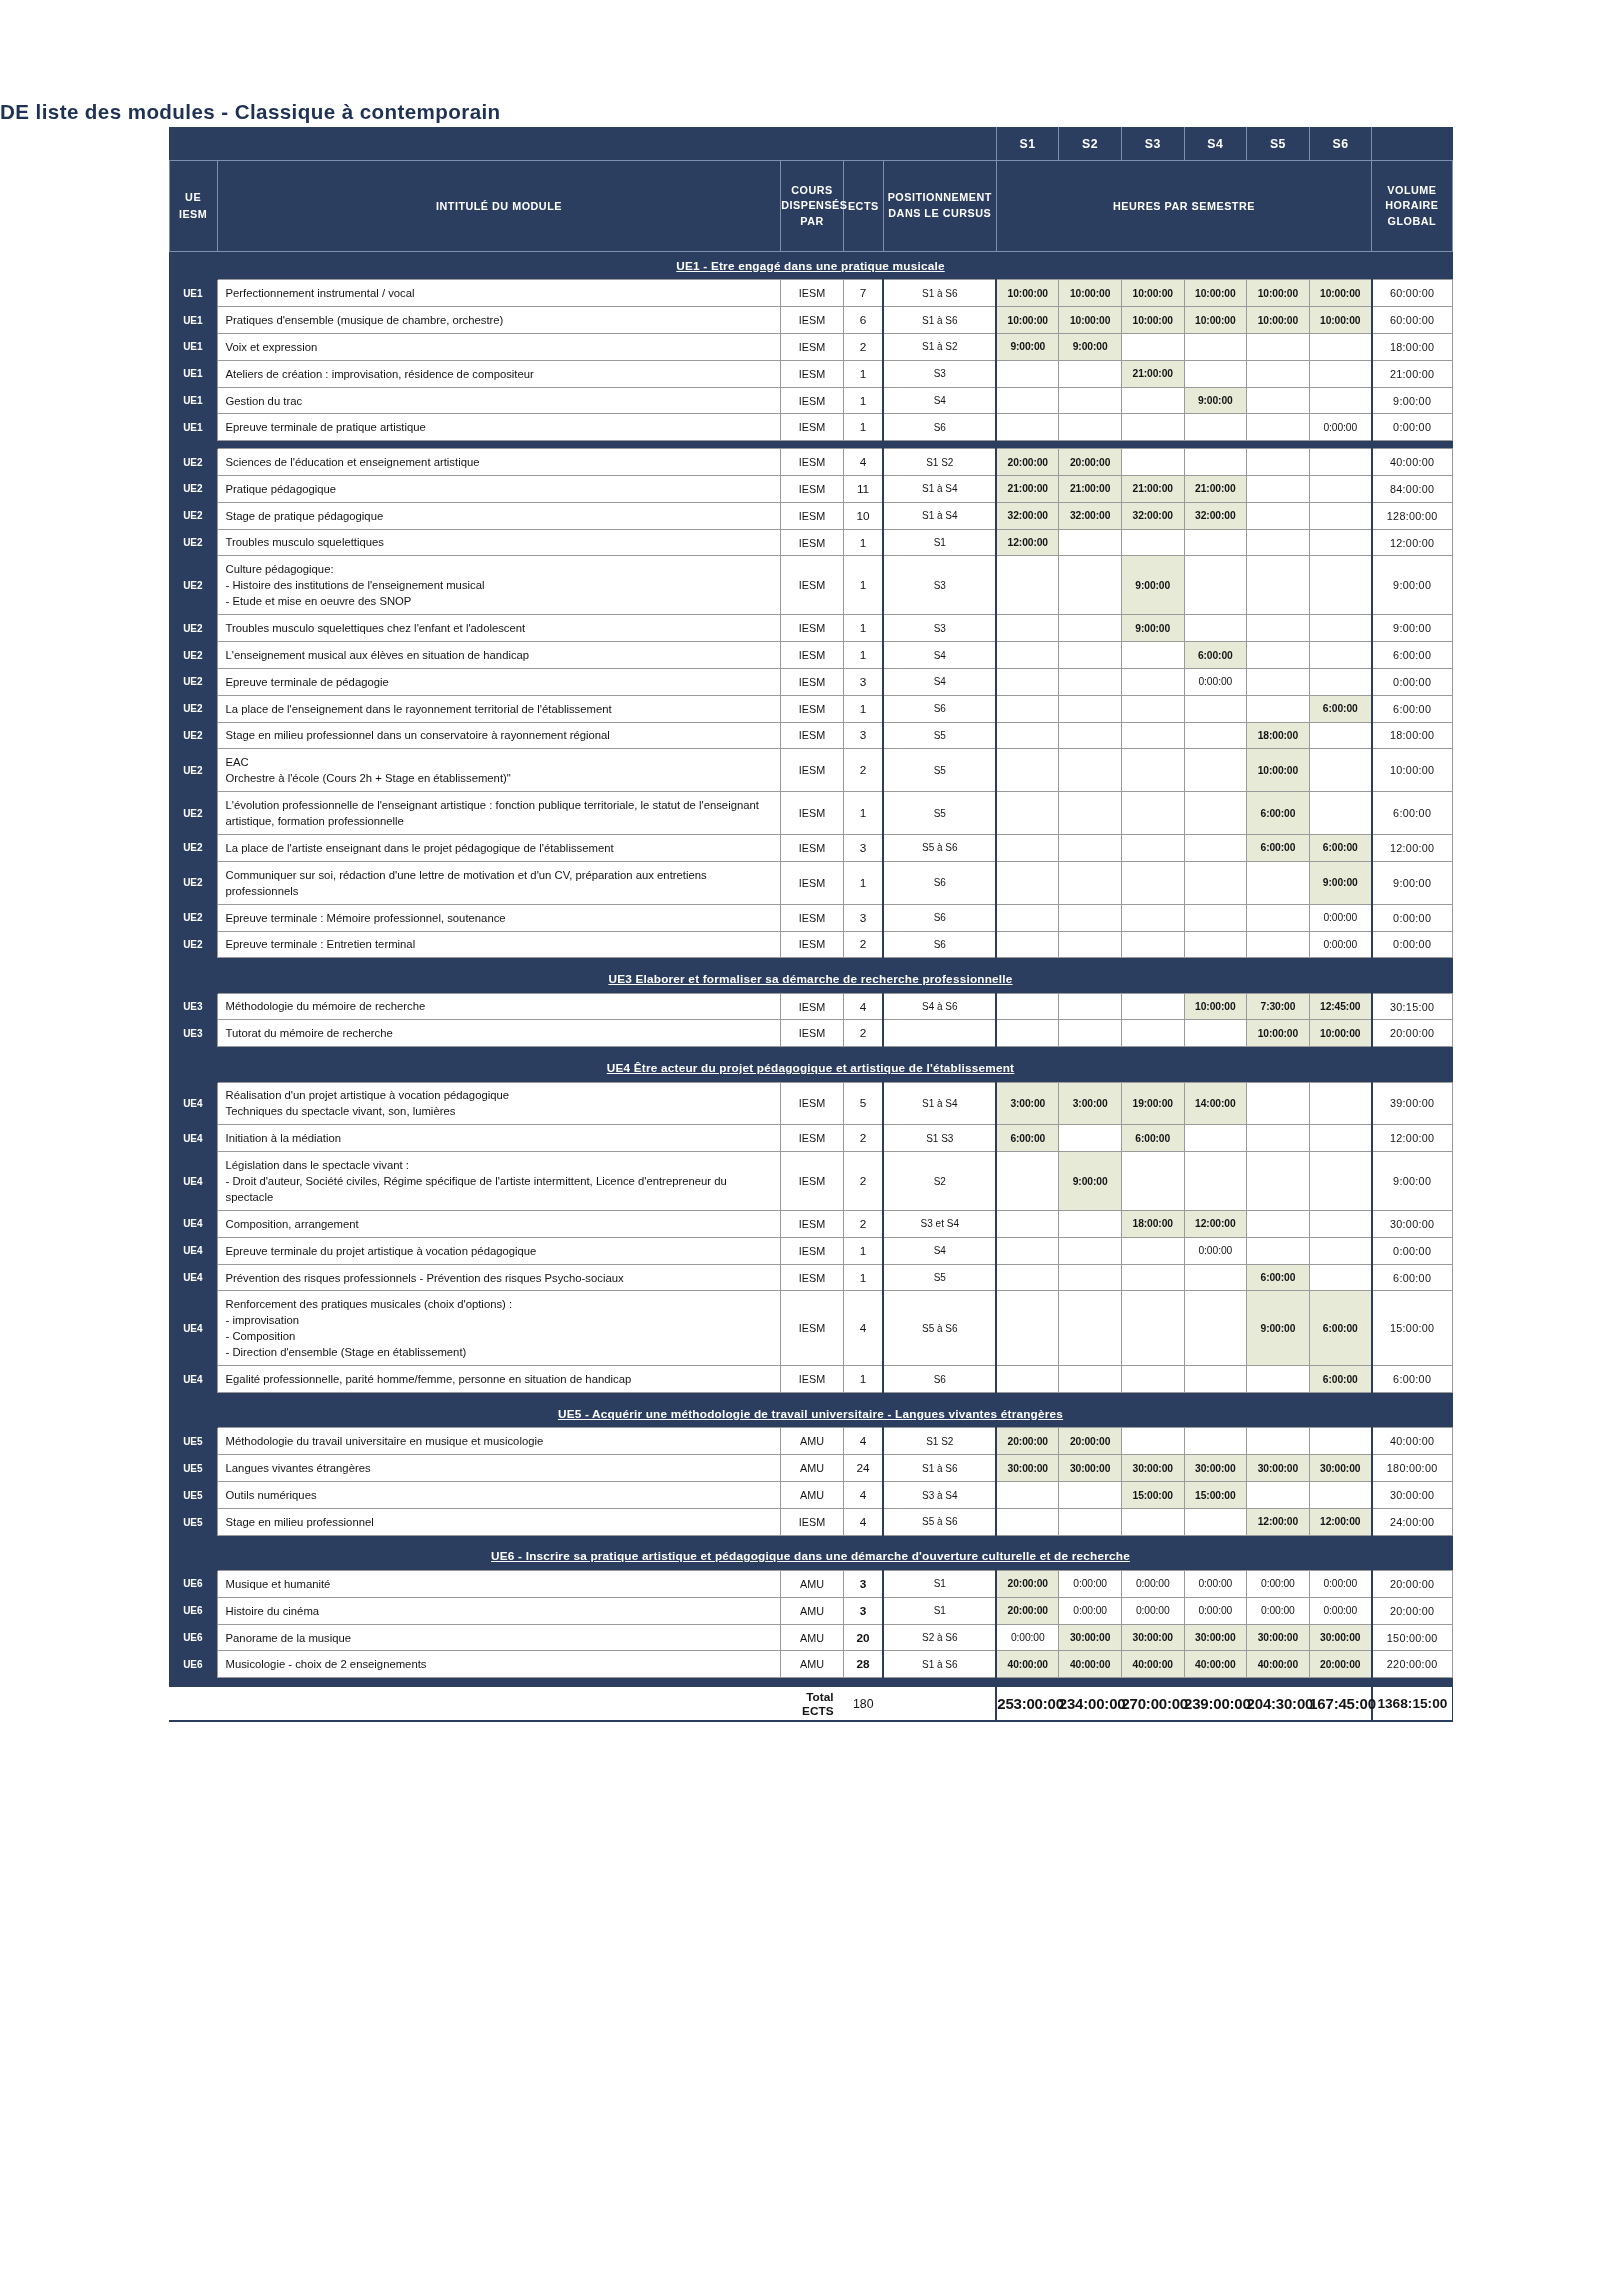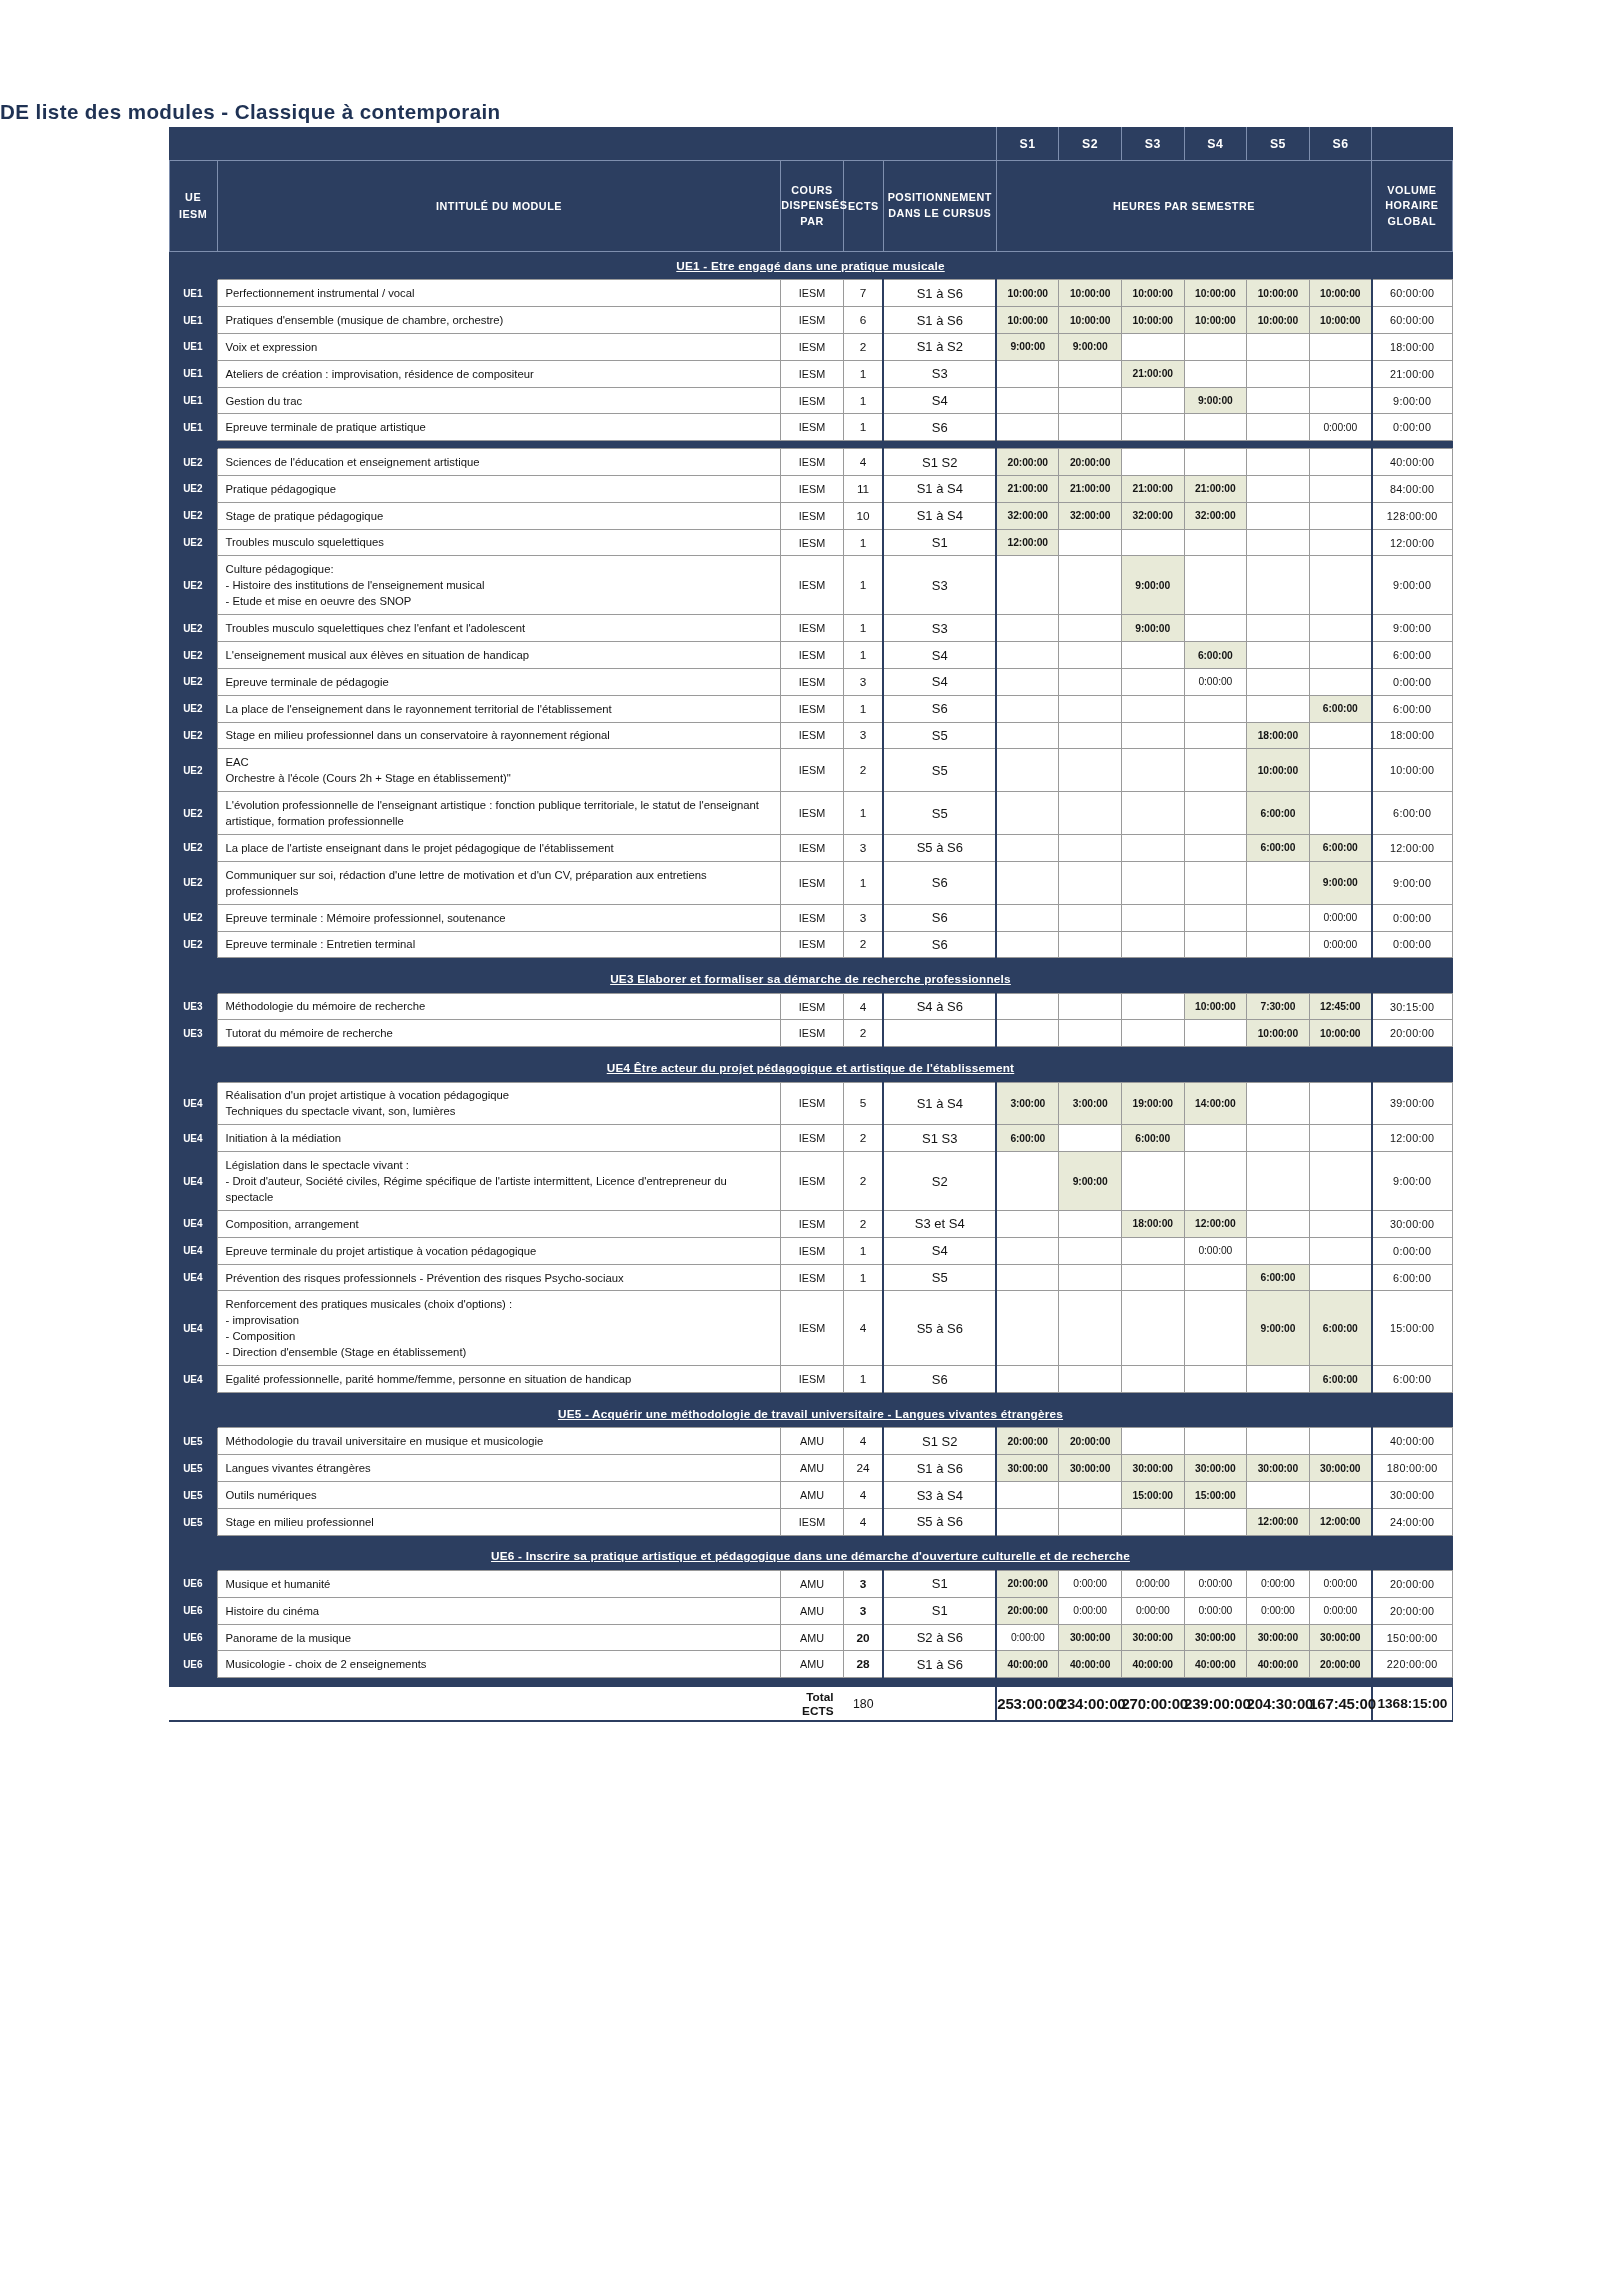--- a/index.html
+++ b/index.html
@@ -102,21 +102,21 @@
   }
   tr.data td.title{
     text-align:left;
     padding:4.9px 5.9px 4.9px 7.8px;
     line-height:1.42;
     margin-top:12px;
   }
   tr.data td.cours{text-align:center;font-size:10.8px;}
   tr.data td.ects{text-align:center;font-weight:normal;font-size:11.8px;}
   tr.data td.pos{
-    text-align:center;font-size:13px;
+    text-align:center;font-size:10px;
     border-left:2px solid #2c3e60;
   }
   tr.data td.sem{
     text-align:center;
     font-size:10.3px;
     font-weight:bold;
     letter-spacing:-0.1px;
   }
   tr.data td.sem.fill{background:#e8ead8;}
   tr.data td.sem.plain{background:#ffffff;font-weight:normal;}
@@ -574,21 +574,21 @@
             <td class="sem plain"></td>
             <td class="sem plain"></td>
             <td class="sem plain"></td>
             <td class="sem plain s6">0:00:00</td>
             <td class="total">0:00:00</td>
           </tr>
           <tr class="gap">
             <td colspan="12"></td>
           </tr>
           <tr class="section">
-            <td colspan="12">UE3 Elaborer et formaliser sa démarche de recherche professionnels</td>
+            <td colspan="12">UE3 Elaborer et formaliser sa démarche de recherche professionnelle</td>
           </tr>
           <tr class="data">
             <td class="ue">UE3</td>
             <td class="title">
               <div>Méthodologie du mémoire de recherche</div>
             </td>
             <td class="cours">IESM</td>
             <td class="ects">4</td>
             <td class="pos">S4 à S6</td>
             <td class="sem plain s1"></td>

